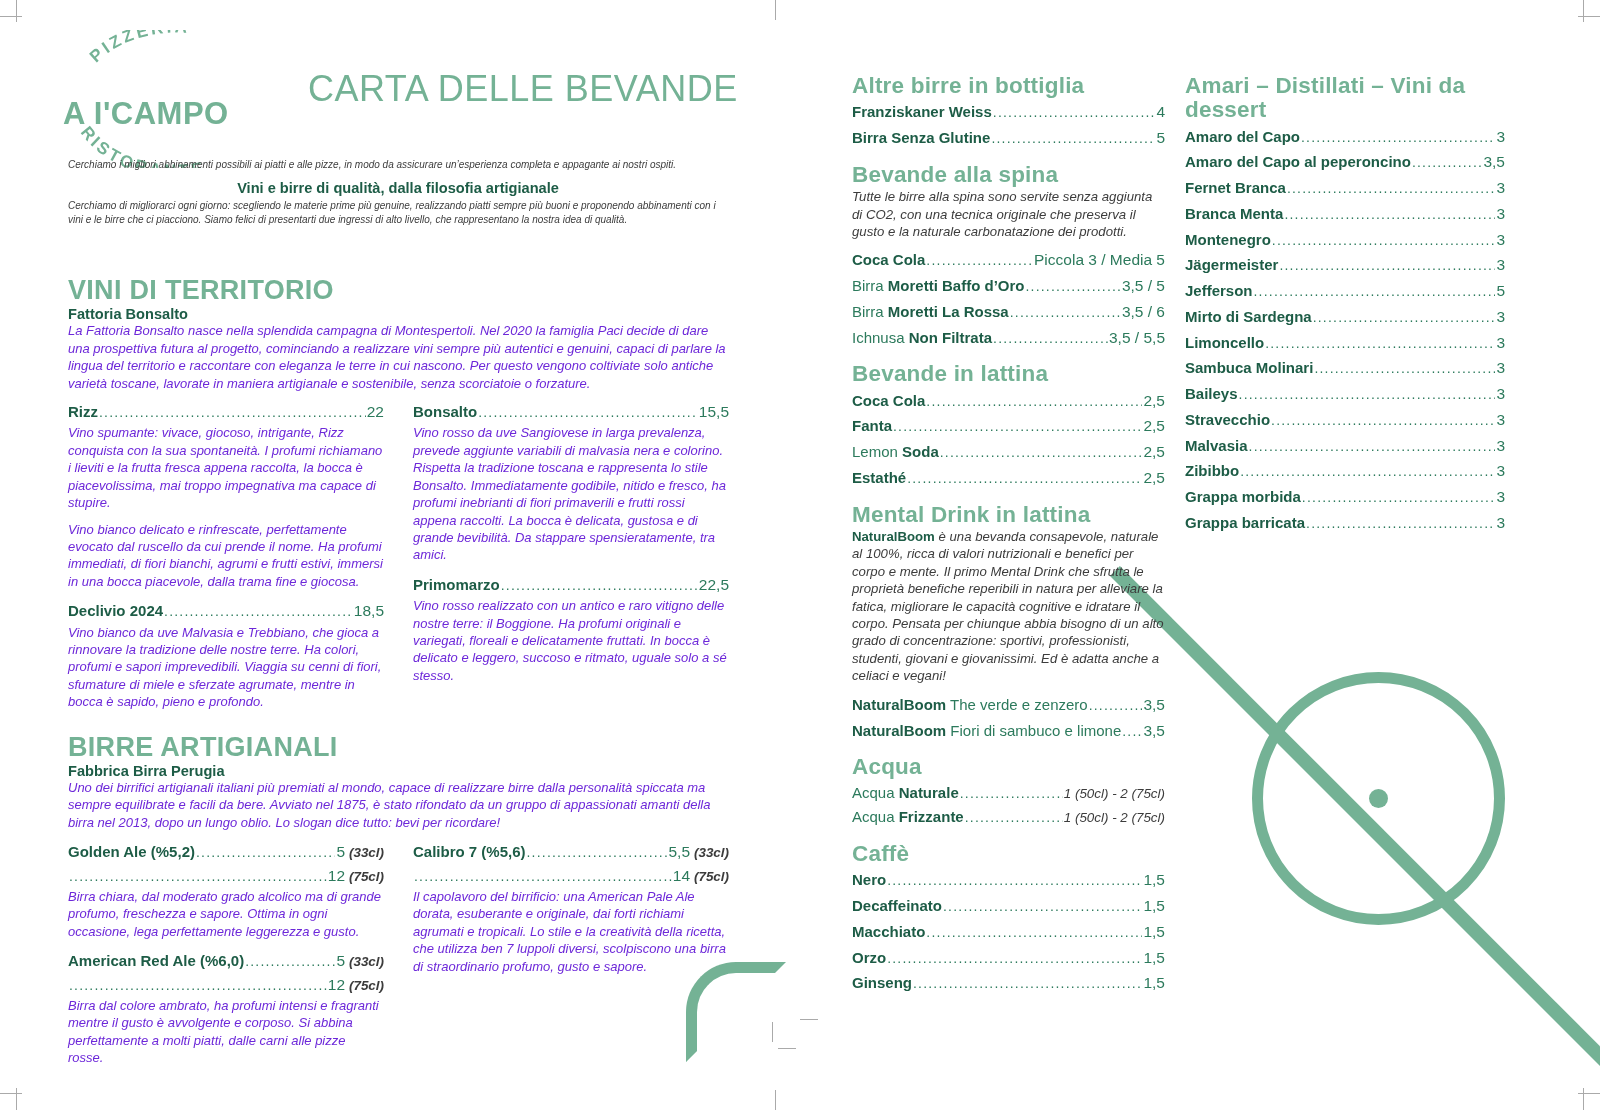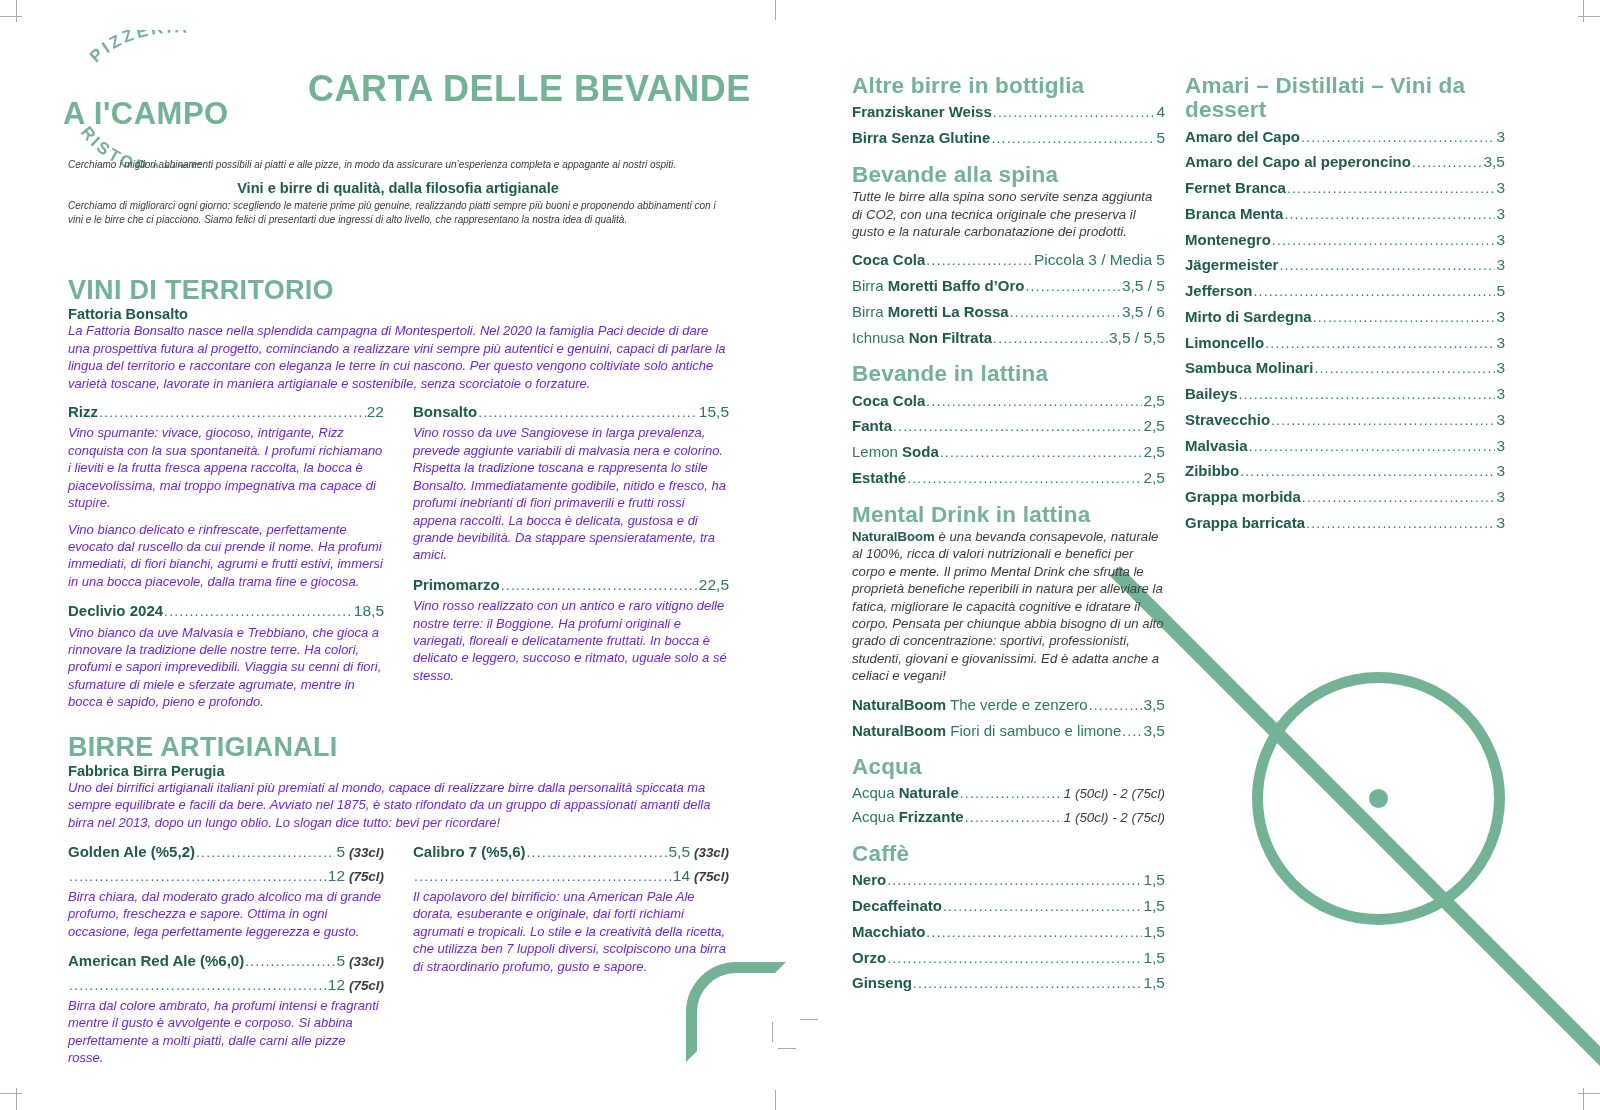--- a/index.html
+++ b/index.html
@@ -54,21 +54,21 @@
   .logo-arc-top, .logo-arc-bot { position: absolute; left: 0; width: 215px; height: 60px; }
   .logo-arc-top { top: 14px; }
   .logo-arc-bot { top: 92px; }
   .logo-arc-top text, .logo-arc-bot text {
     font-size: 17px; font-weight: bold; letter-spacing: 3px; fill: #74b295;
     font-family: "Liberation Sans", sans-serif;
   }
 
   .main-title {
     position: absolute; left: 308px; top: 68px;
-    font-size: 36px; font-weight: bold; letter-spacing: .5px;
+    font-size: 36px; font-weight: normal; letter-spacing: .5px;
     color: #74b295;
   }
 
   
   .intro { position: absolute; left: 68px; top: 158px; width: 660px; }
   .intro p {
     font-style: italic; font-size: 10px; line-height: 1.35;
     color: #3c3c3c;
   }
   .intro .sub-head {

